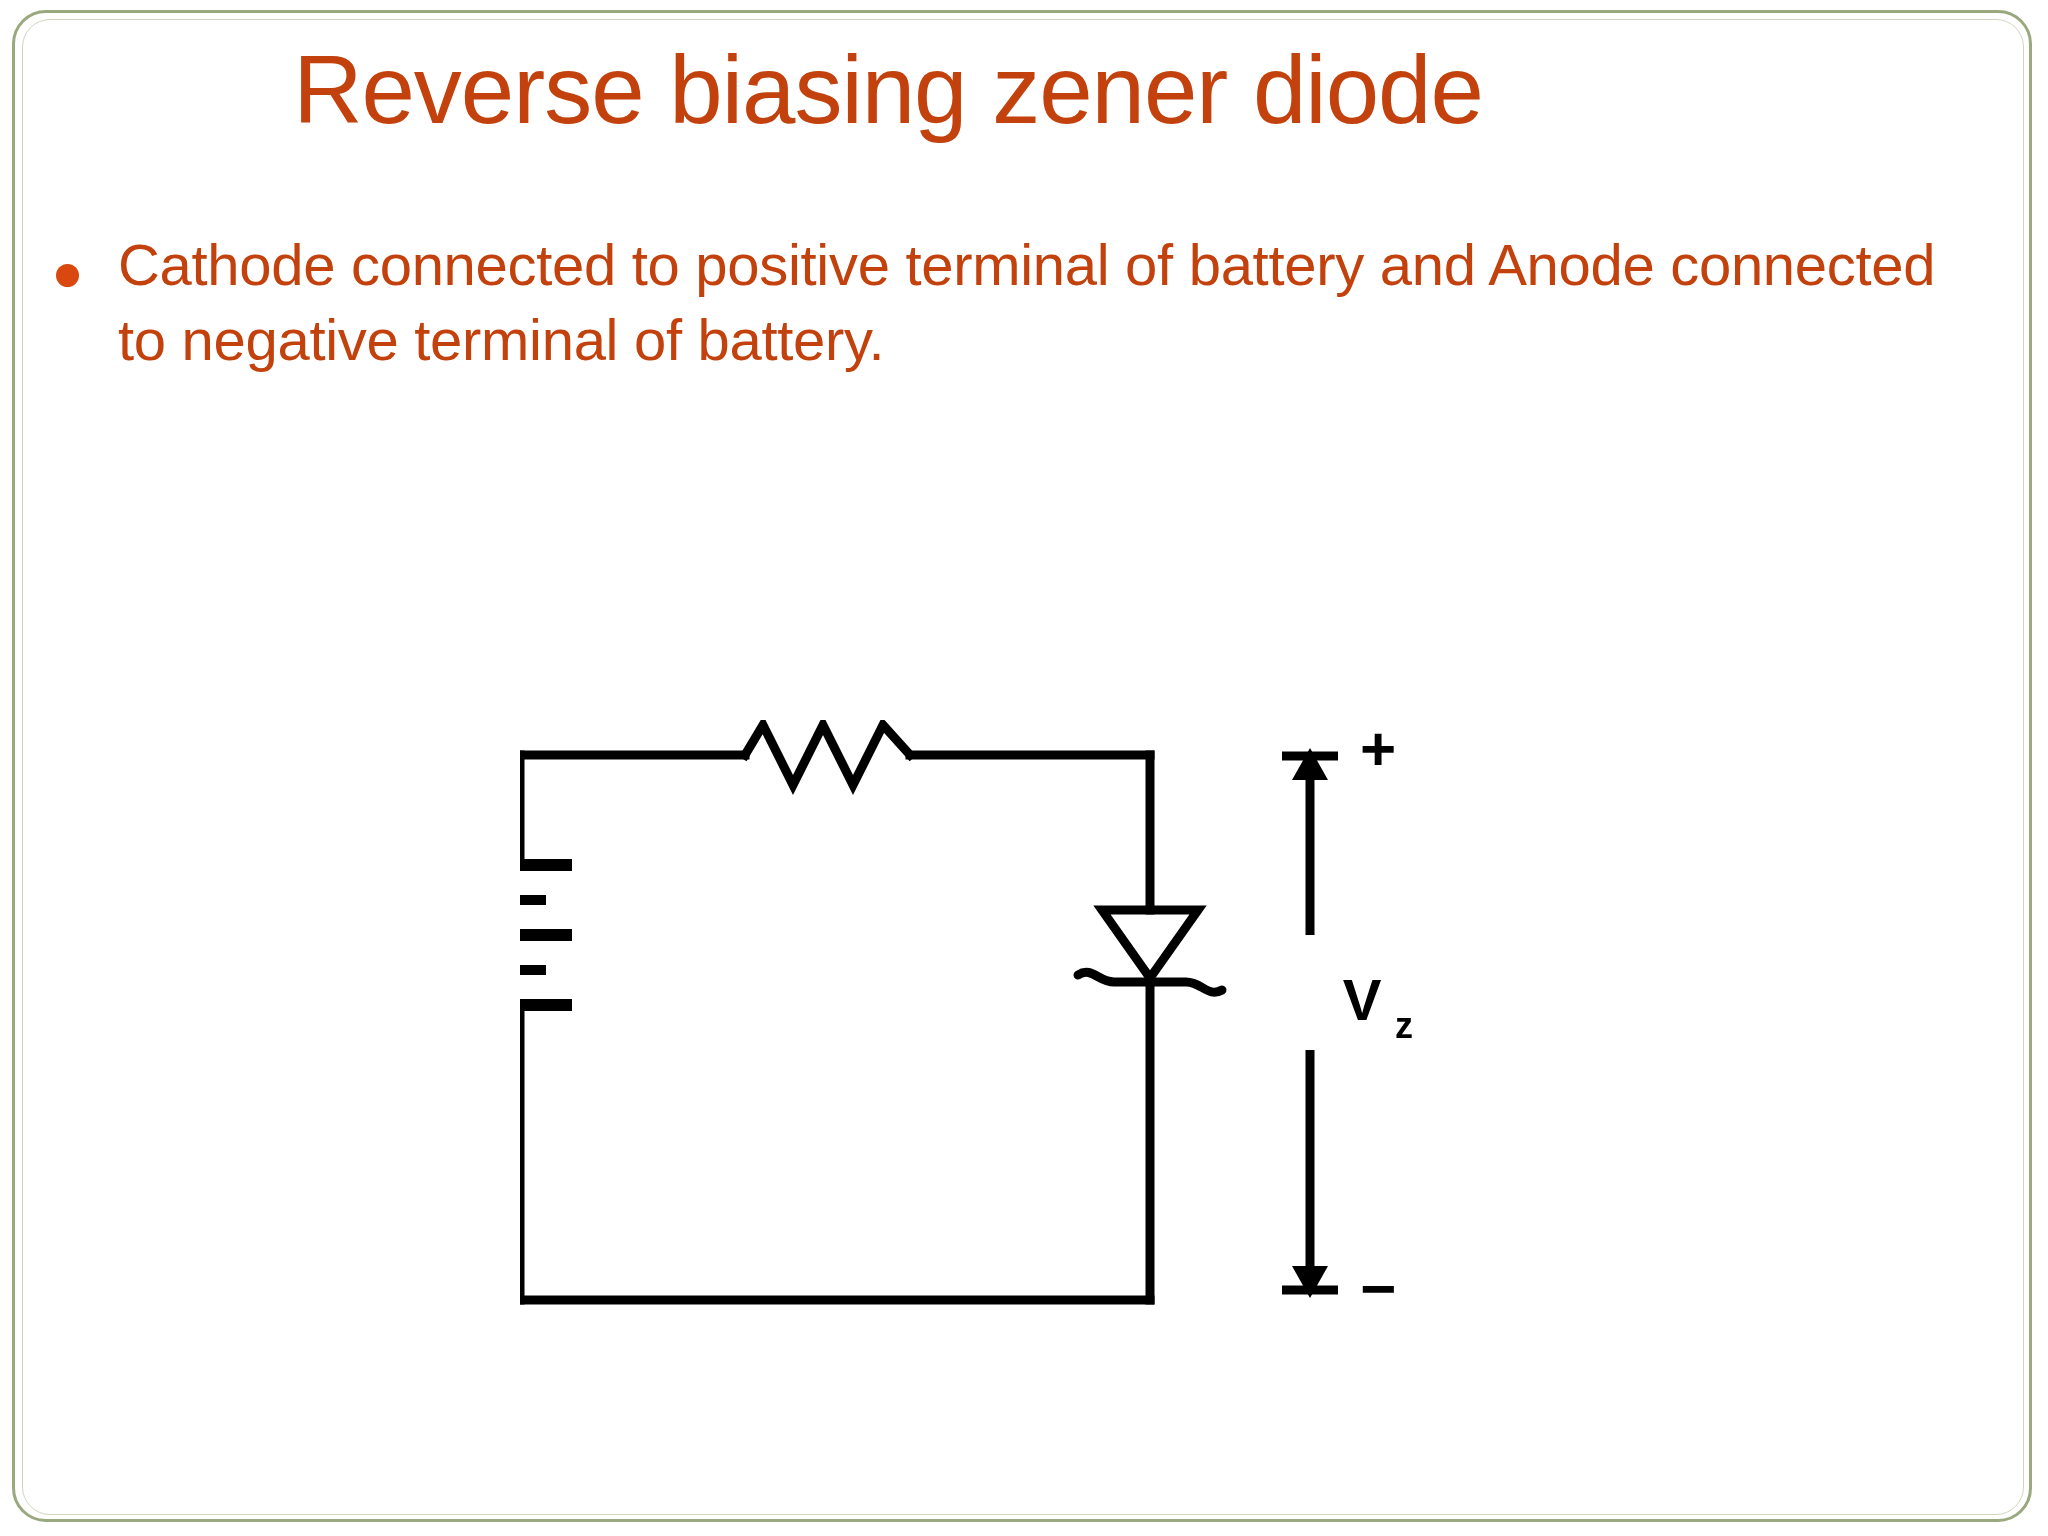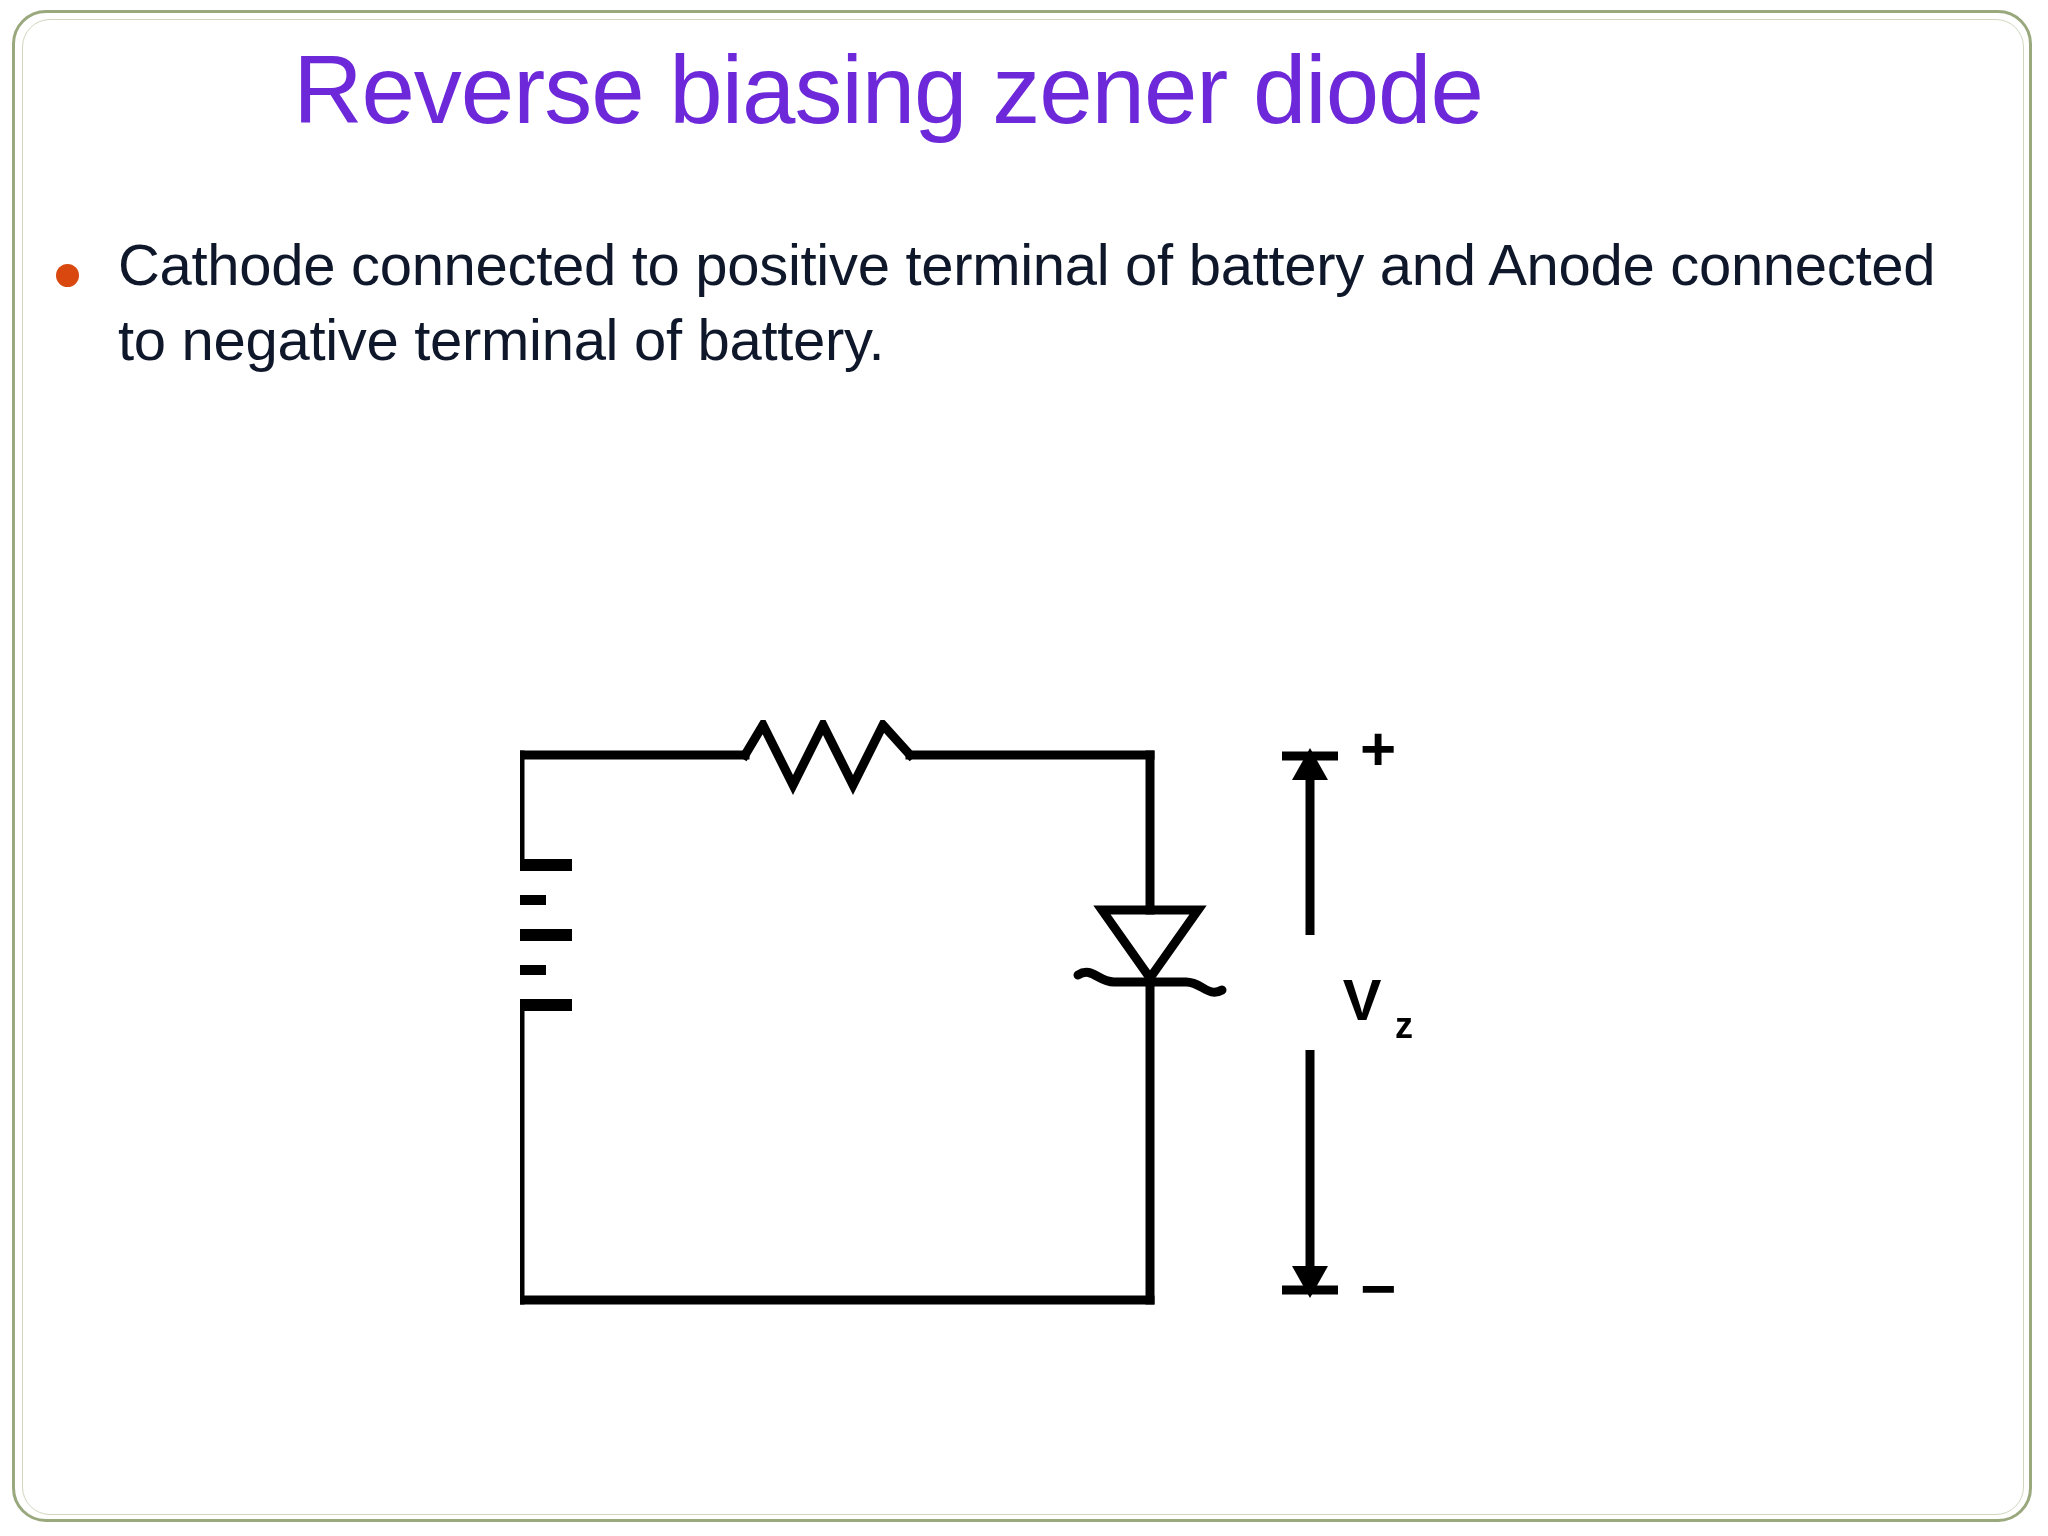--- a/index.html
+++ b/index.html
@@ -44,21 +44,21 @@
 
   
   .title {
     position: absolute;
     left: 0;
     top: 42px;
     width: 1776px;
     text-align: center;
     font-size: 96px;
     line-height: 1.0;
-    color: #6d28d9;
+    color: #c2410c;
     font-family: "Liberation Sans", sans-serif;
     font-weight: 400;
     letter-spacing: -1px;
     white-space: nowrap;
   }
 
   
   .body-list {
     position: absolute;
     left: 56px;
@@ -83,21 +83,21 @@
     width: 23px;
     height: 23px;
     border-radius: 50%;
     background: #d9480f;
     display: block;
   }
   .bullet-text {
     flex: 1 1 auto;
     font-size: 58px;
     line-height: 1.29;
-    color: #0f172a;
+    color: #c2410c;
     font-family: "Liberation Sans", sans-serif;
     letter-spacing: -0.3px;
   }
 
   
   .diagram {
     position: absolute;
     left: 520px;
     top: 720px;
     width: 1060px;

